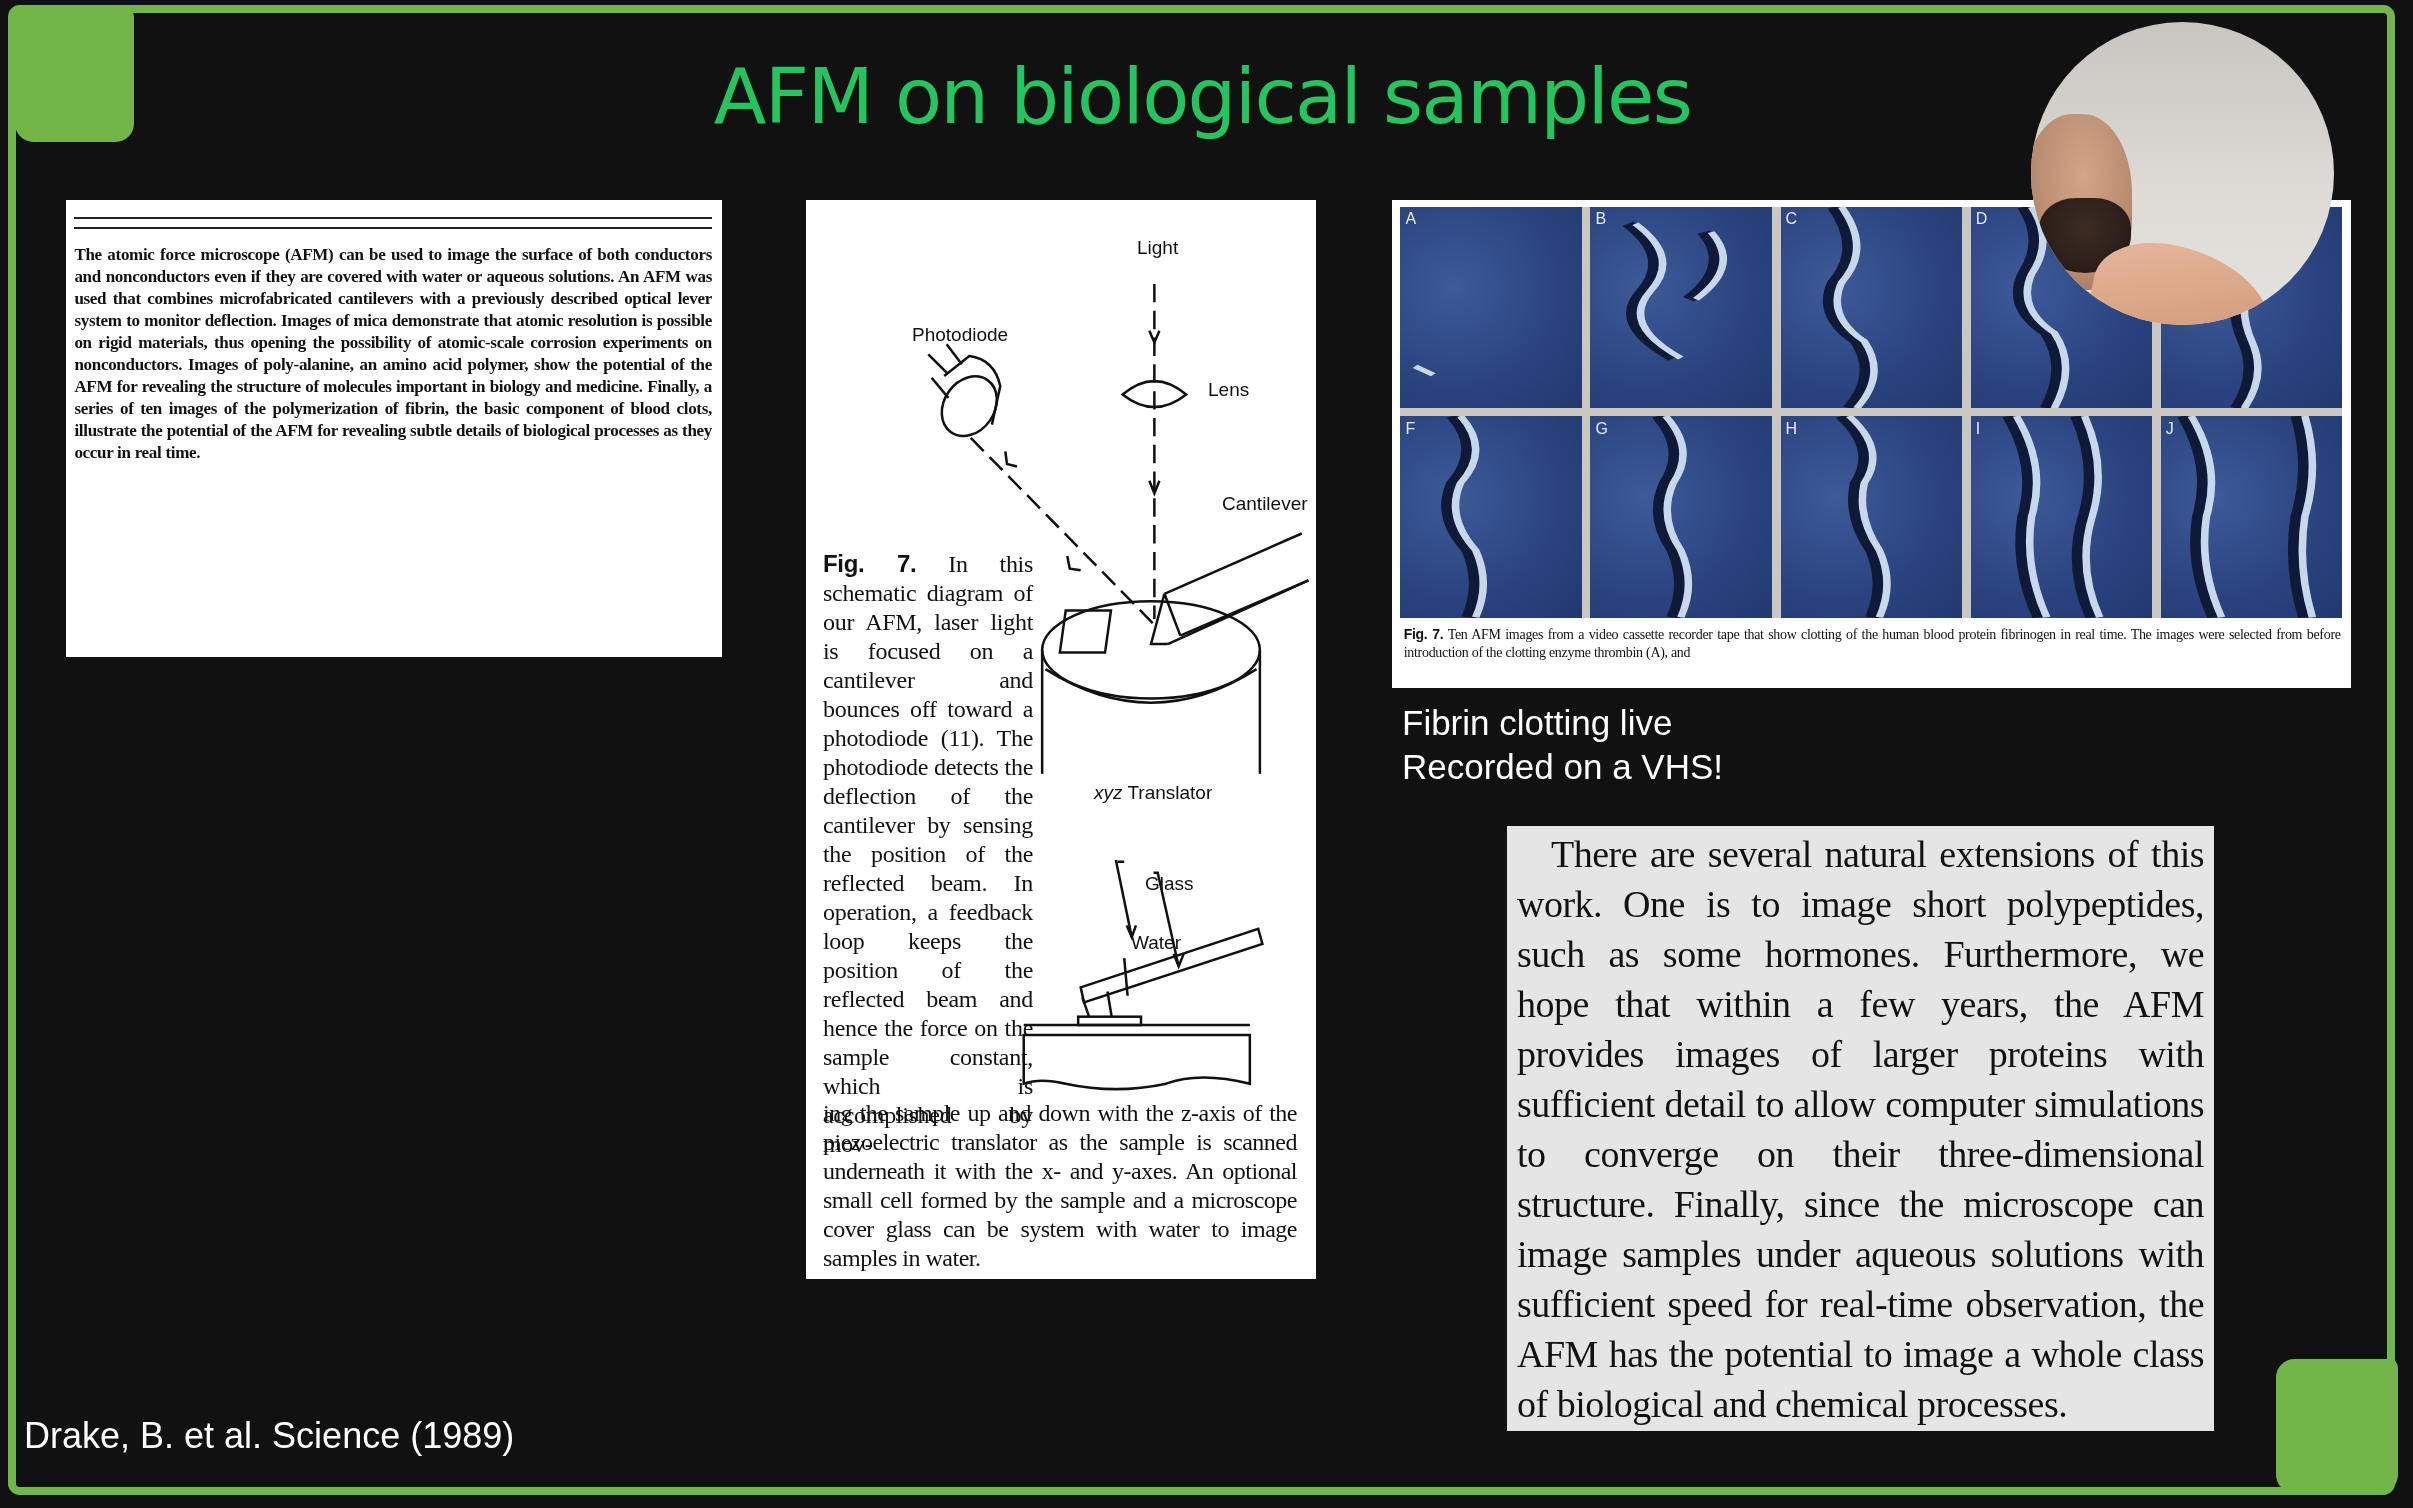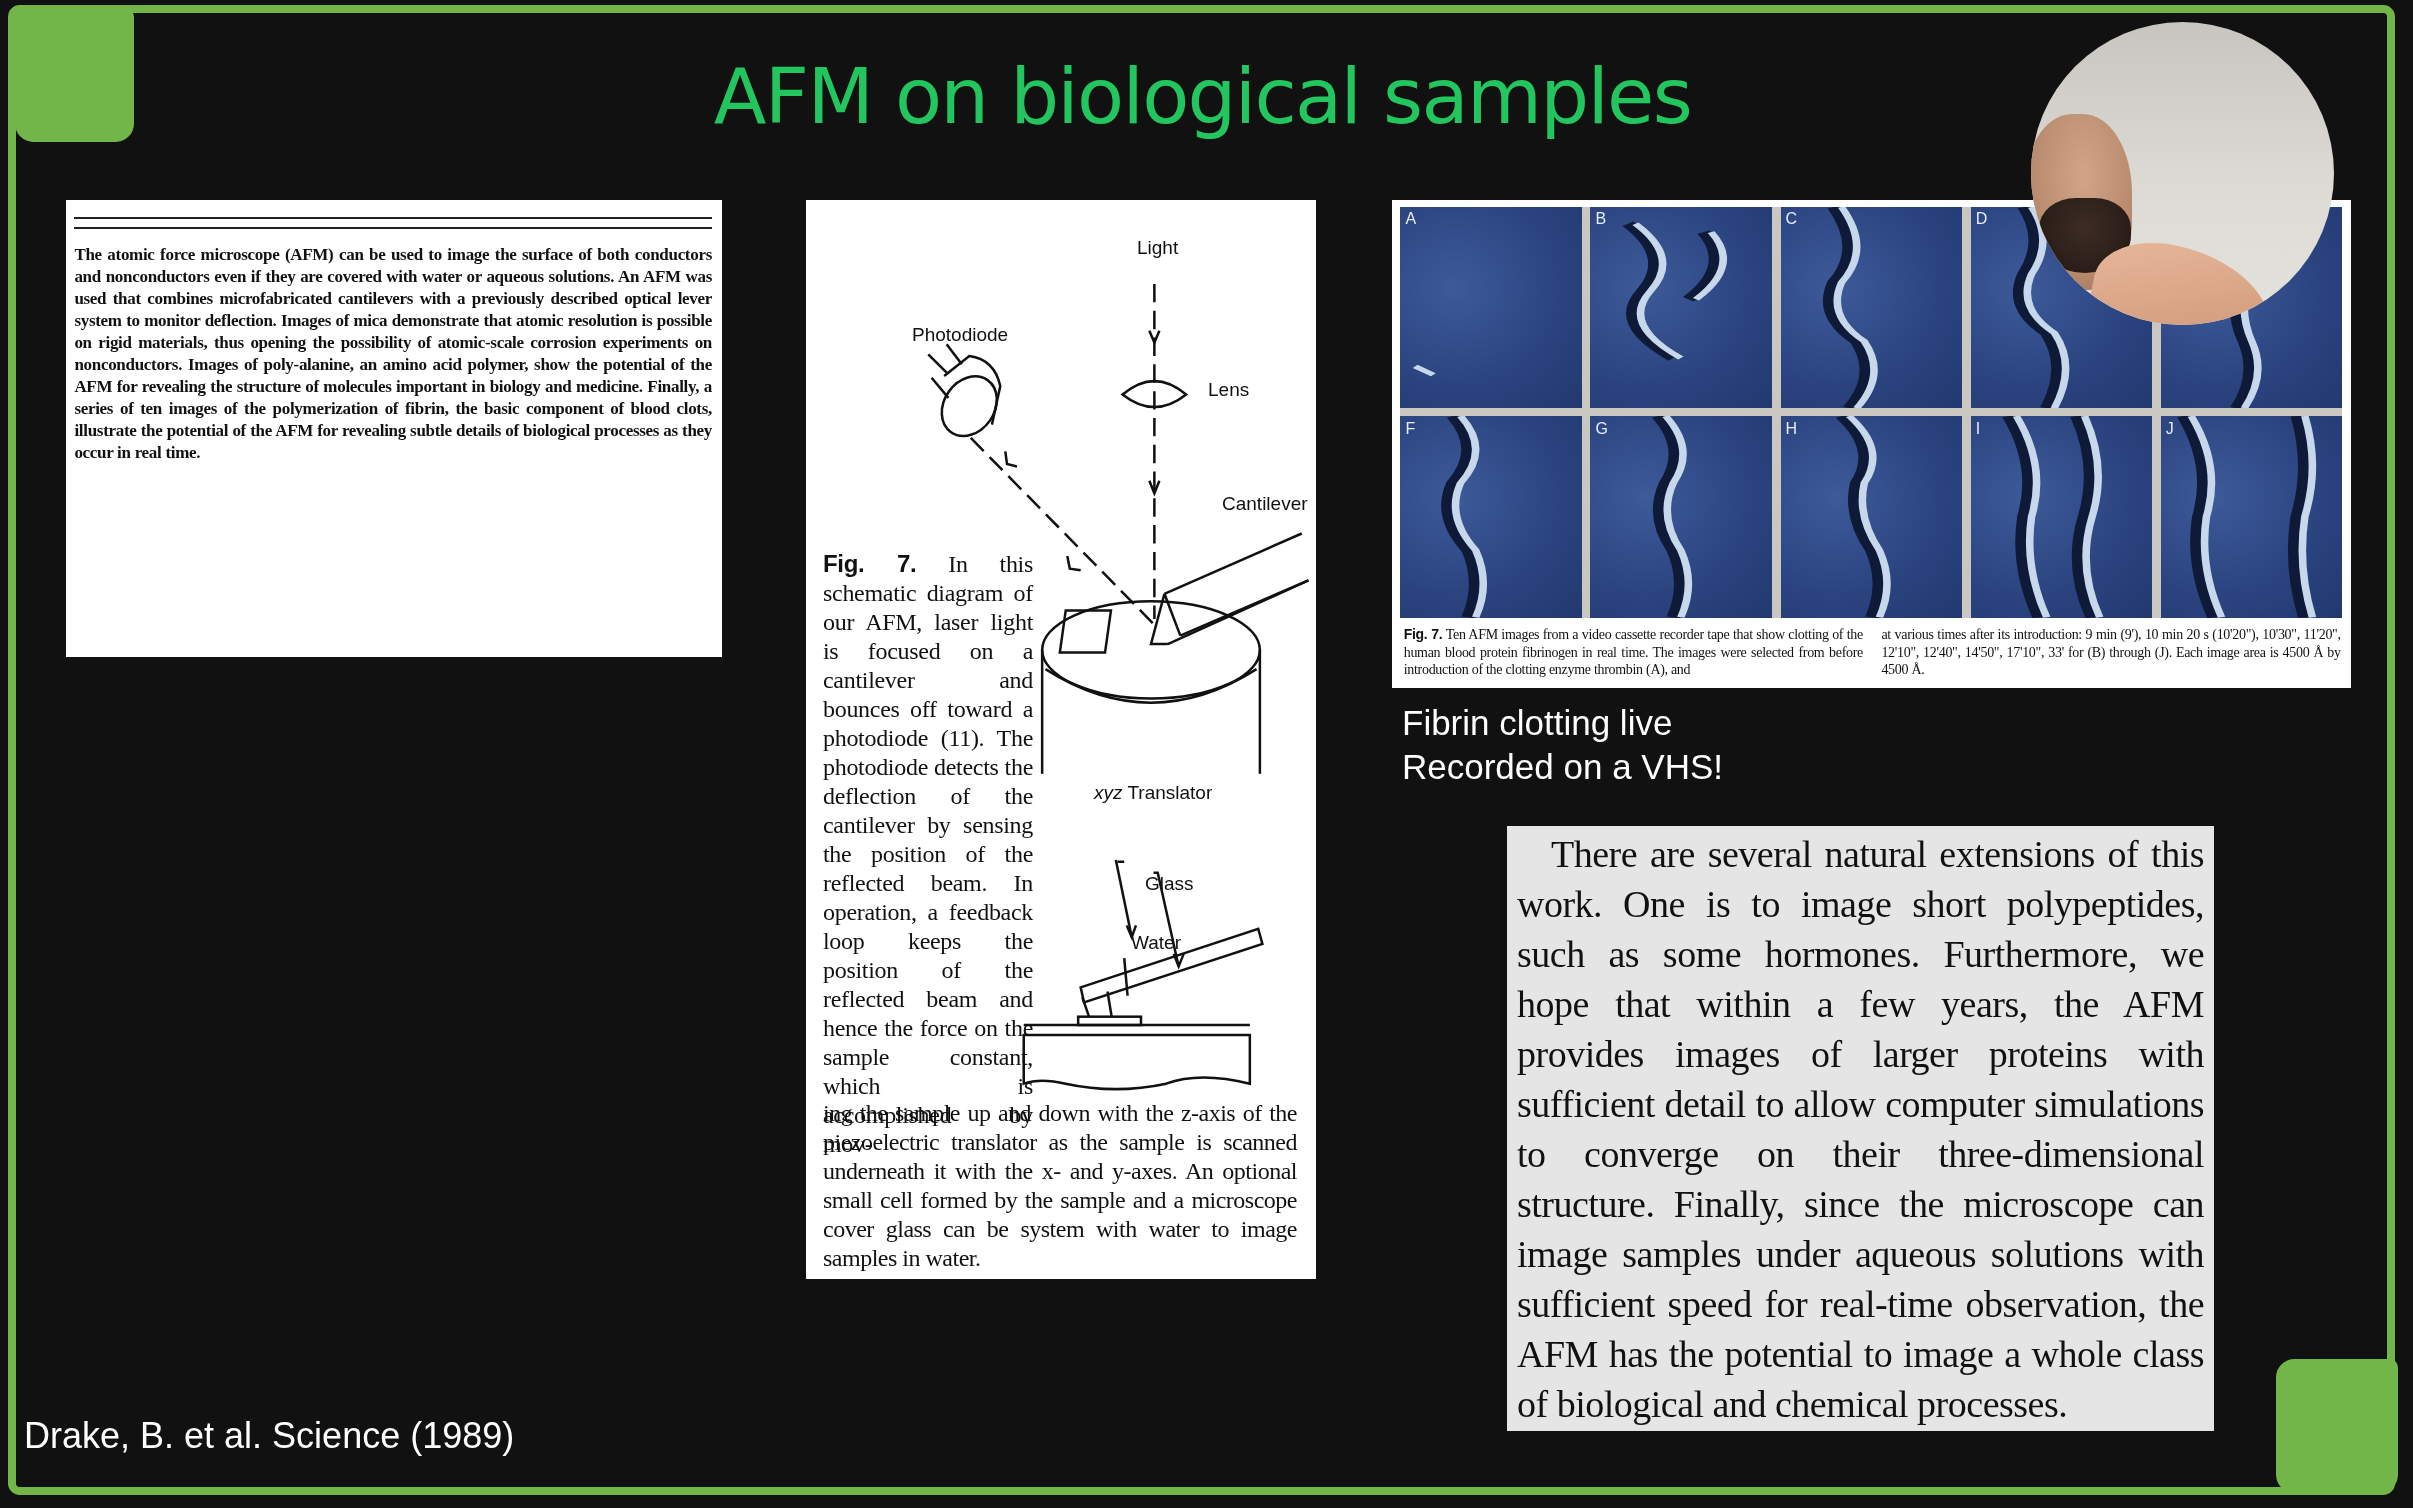--- a/index.html
+++ b/index.html
@@ -257,21 +257,20 @@
       <div class="afm-tile">
         <svg viewBox="0 0 120 240" preserveAspectRatio="none">
           <path d="M20 0 Q40 60 30 120 Q25 180 40 240 M95 0 Q105 60 95 120 Q90 180 100 240" stroke="#0e1a38" stroke-width="9" fill="none" transform="translate(-5,0)"></path>
           <path d="M20 0 Q40 60 30 120 Q25 180 40 240 M95 0 Q105 60 95 120 Q90 180 100 240" stroke="#c8d8ec" stroke-width="5" fill="none"></path>
         </svg>
         <span class="lbl">J</span>
       </div>
     </div>
   <div class="fig3-caption">
     <div><b>Fig. 7.</b> <span>Ten AFM images from a video cassette recorder tape that show clotting of the human blood protein fibrinogen in real time. The images were selected from before introduction of the clotting enzyme thrombin (A), and</span></div>
-    <div>at various times after its introduction: 9 min (9'), 10 min 20 s (10'20"), 10'30", 11'20", 12'10", 12'40", 14'50", 17'10", 33' for (B) through (J). Each image area is 4500 Å by 4500 Å.</div>
   </div>
 </div>
 
 <div class="note">
   <div>Fibrin clotting live</div>
   <div>Recorded on a VHS!</div>
 </div>
 
 <div class="conclusion">There are several natural extensions of this work. One is to image short polypeptides, such as some hormones. Furthermore, we hope that within a few years, the AFM provides images of larger proteins with sufficient detail to allow computer simulations to converge on their three-dimensional structure. Finally, since the microscope can image samples under aqueous solutions with sufficient speed for real-time observation, the AFM has the potential to image a whole class of biological and chemical processes.</div>
 

